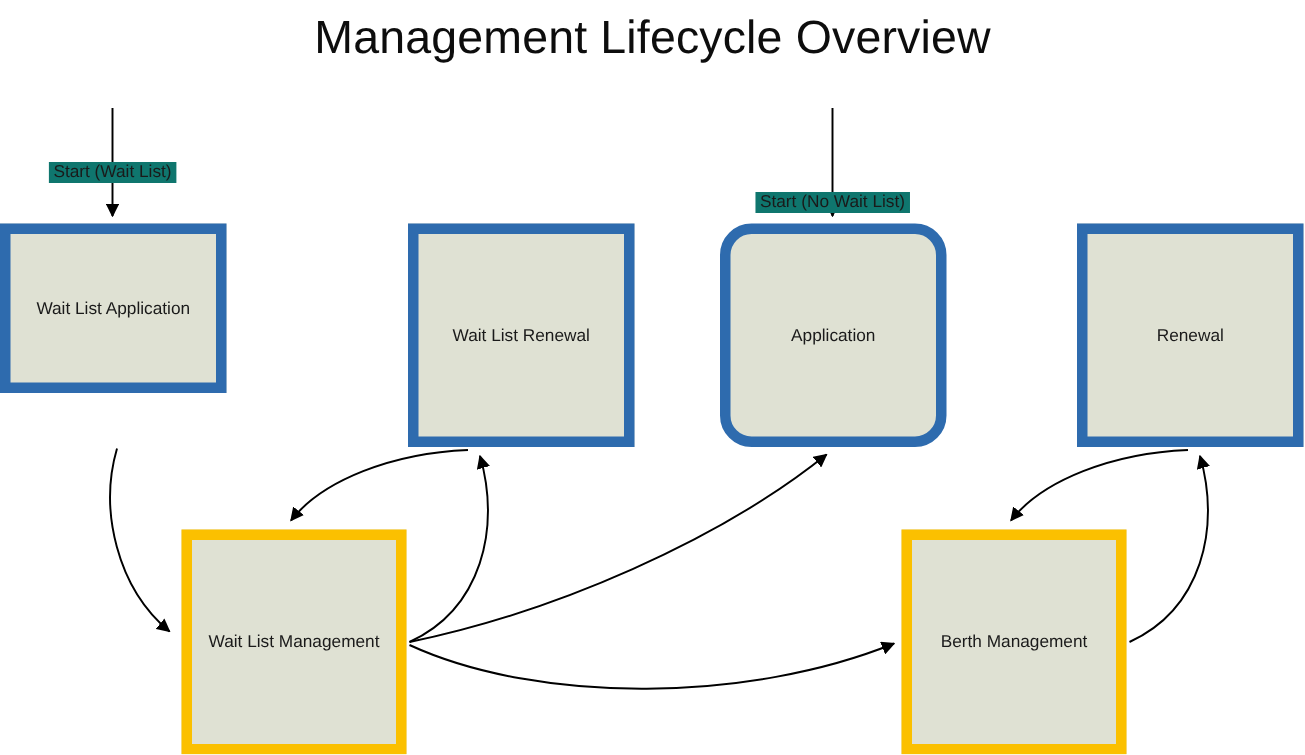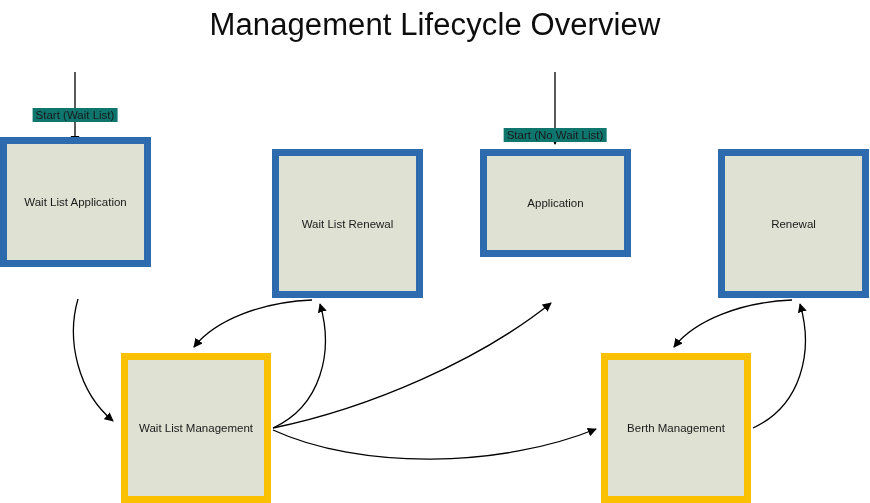--- a/index.html
+++ b/index.html
@@ -99,29 +99,29 @@
       <path d="M 273 428 C 370 408 480 360 551 303" marker-end="url(#arrowhead)"></path>
 
       <path d="M 273 430 C 360 470 500 468 596 429" marker-end="url(#arrowhead)"></path>
 
       <path d="M 792 300 C 742 302 695 320 674 347" marker-end="url(#arrowhead)"></path>
 
       <path d="M 753 428 C 801 406 814 352 800 304" marker-end="url(#arrowhead)"></path>
     </g>
   </svg>
 
-  <div class="node state" style="left:0px; top:137px; width:151px; height:130px;">
+  <div class="node state" style="left:0px; top:149px; width:151px; height:113px;">
     <span class="node-label">Wait List Application</span>
   </div>
 
   <div class="node state" style="left:240px; top:149px; width:151px; height:149px;margin-left:32px;">
     <span class="node-label">Wait List Renewal</span>
   </div>
 
-  <div class="node state" style="left:480px; top:149px; width:151px; height:108px;">
+  <div class="node state" style="left:480px; top:149px; width:151px; height:149px;border-radius:21px;">
     <span class="node-label">Application</span>
   </div>
 
   <div class="node state" style="left:718px; top:149px; width:151px; height:149px;">
     <span class="node-label">Renewal</span>
   </div>
 
   <div class="node process" style="left:121px; top:353px; width:150px; height:150px;">
     <span class="node-label">Wait List Management</span>
   </div>

